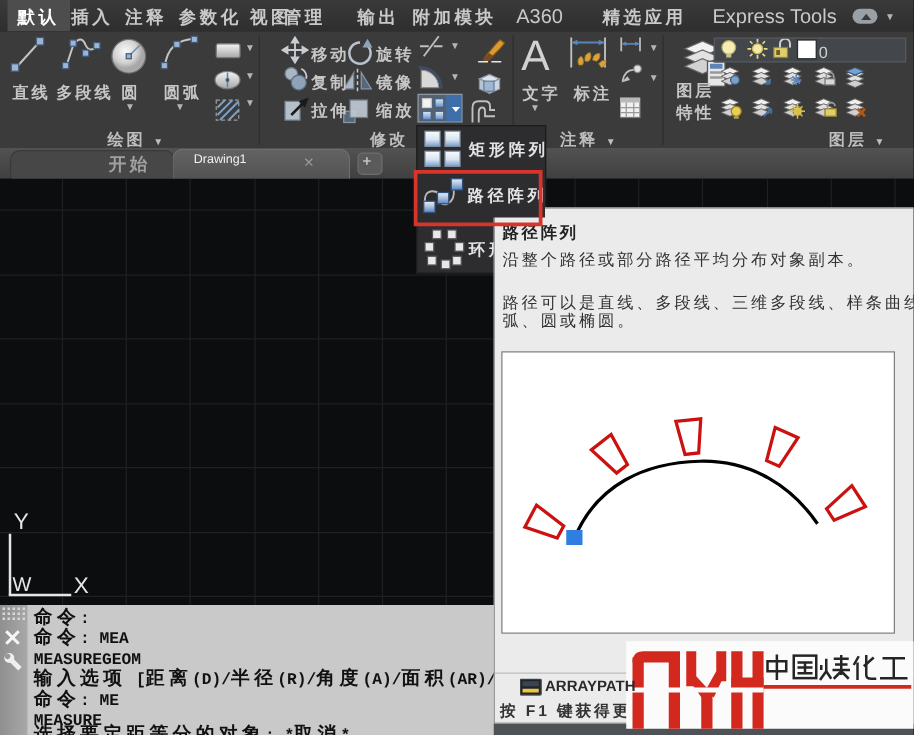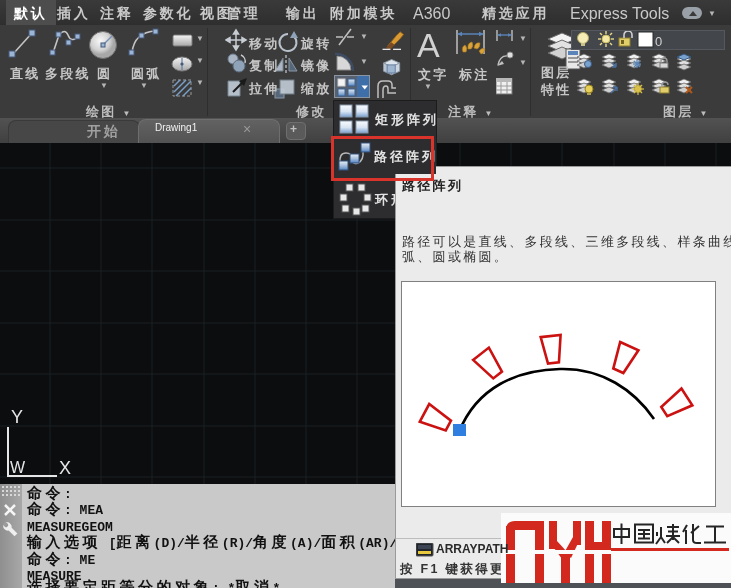--- a/index.html
+++ b/index.html
@@ -433,20 +433,21 @@
     <rect x="1" y="20" width="9" height="9" fill="url(#bsq3)" stroke="#30527c"></rect>
     <rect x="12" y="13" width="9" height="9" fill="url(#bsq3)" stroke="#30527c"></rect>
     <rect x="23" y="2" width="9" height="9" fill="url(#bsq3)" stroke="#30527c"></rect>
   </svg>
   <span class="abs" style="left:40px;top:10px;font-size:13px;color:#e3e3e3;white-space:nowrap;letter-spacing:3px;font-weight:bold;">路径阵列</span>
 </div>
 <div class="abs" style="left:331px;top:136px;width:97px;height:39px;border:3px solid #d8342c;z-index:9;"></div>
 
 <div class="abs" id="tooltip" style="left:395px;top:166px;width:336px;height:413px;background:#ebebeb;border:1px solid #9a9a9a;border-right:none;box-sizing:border-box;z-index:6;">
   <span class="abs" style="left:6px;top:10px;font-size:13px;font-weight:bold;color:#222;letter-spacing:2.3px;white-space:nowrap;">路径阵列</span>
+  <span class="abs" style="left:6px;top:32px;font-size:13px;color:#333;letter-spacing:2.3px;white-space:nowrap;">沿整个路径或部分路径平均分布对象副本。</span>
   <span class="abs" style="left:6px;top:68px;font-size:13px;color:#333;line-height:14.5px;letter-spacing:2.3px;white-space:nowrap;">路径可以是直线、多段线、三维多段线、样条曲线、螺旋、圆<br>弧、圆或椭圆。</span>
   <div class="abs" style="left:5px;top:114px;width:315px;height:226px;background:#ffffff;border:1px solid #808080;box-sizing:border-box;">
     <svg width="313" height="224">
       <path d="M57,150 C75,105 115,88 158,87 C200,86 232,108 252,137" fill="none" stroke="#000000" stroke-width="2.6"></path>
       <g fill="#ffffff" stroke="#cc1111" stroke-width="2.6">
         <polygon points="-10,-13 10,-13 5.5,14 -5.5,14" transform="translate(34,137) rotate(-62)"></polygon>
         <polygon points="-10,-13 10,-13 5.5,14 -5.5,14" transform="translate(87,82) rotate(-38)"></polygon>
         <polygon points="-10,-13 10,-13 5.5,14 -5.5,14" transform="translate(150,67) rotate(-6)"></polygon>
         <polygon points="-10,-13 10,-13 5.5,14 -5.5,14" transform="translate(222,76) rotate(24)"></polygon>
         <polygon points="-10,-13 10,-13 5.5,14 -5.5,14" transform="translate(274,122) rotate(57)"></polygon>

